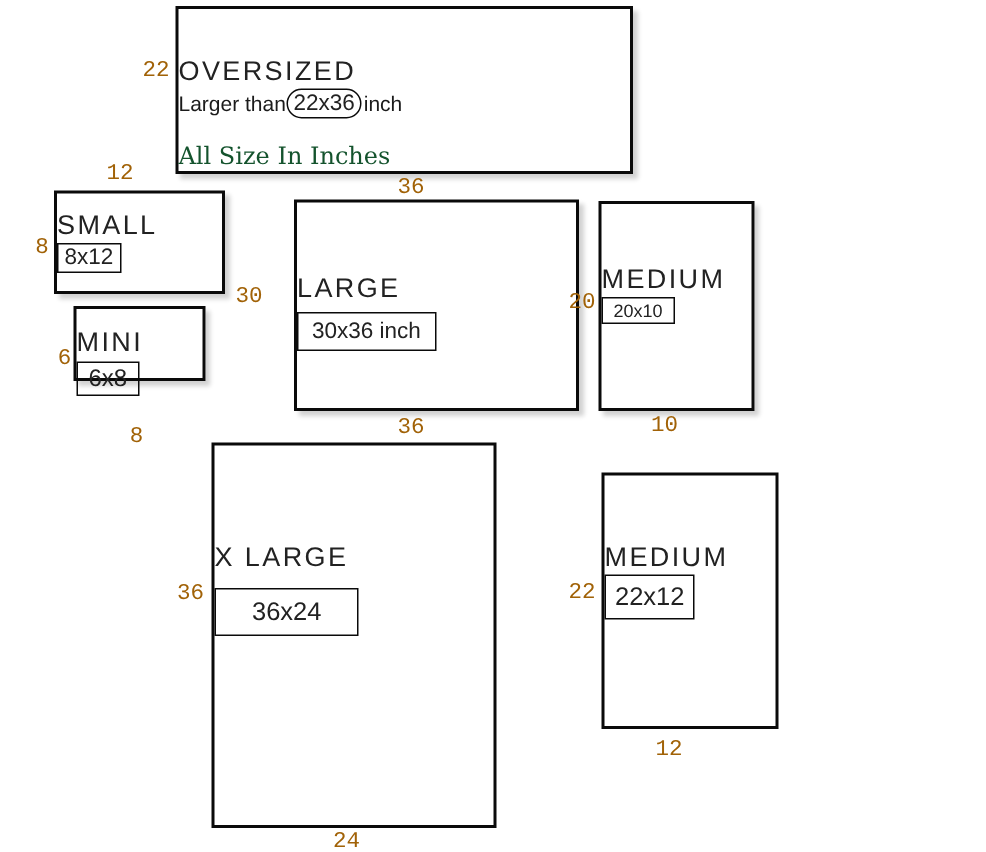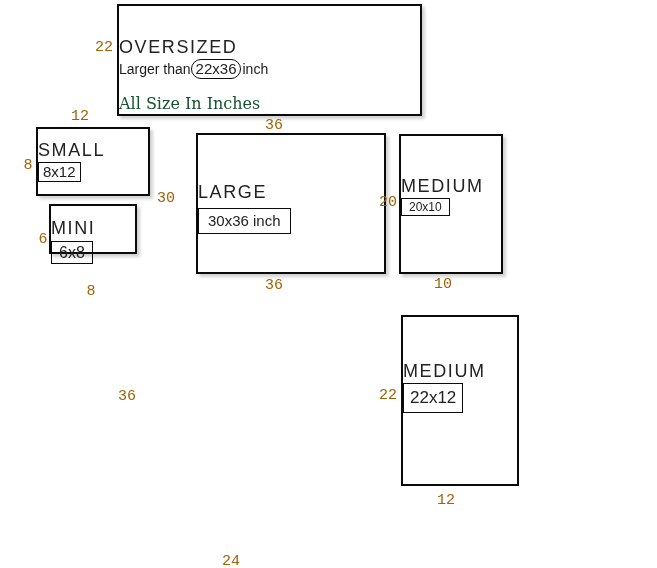--- a/index.html
+++ b/index.html
@@ -119,20 +119,24 @@
   <div class="sbox shadow" id="box-large">
     <span class="name">LARGE</span>
     <span class="tag tag-large">30x36 inch</span>
   </div>
 
   <div class="sbox shadow" id="box-medium-top">
     <span class="name">MEDIUM</span>
     <span class="tag tag-medium-top">20x10</span>
   </div>
 
+  <div class="sbox" id="box-xlarge">
+    <span class="name">X LARGE</span>
+    <span class="tag tag-xlarge">36x24</span>
+  </div>
 
   <div class="sbox" id="box-medium-bottom">
     <span class="name">MEDIUM</span>
     <span class="tag tag-medium-bottom">22x12</span>
   </div>
 
   <span class="dim" id="dim-oversized-left">22</span>
   <span class="dim" id="dim-small-top">12</span>
   <span class="dim" id="dim-small-left">8</span>
   <span class="dim" id="dim-mini-left">6</span>

